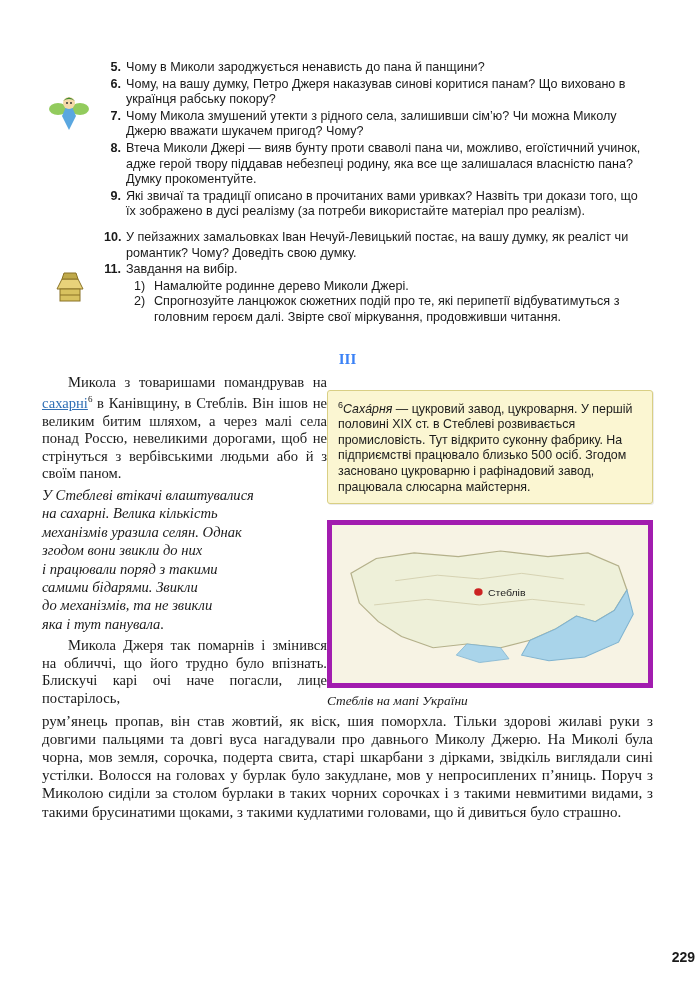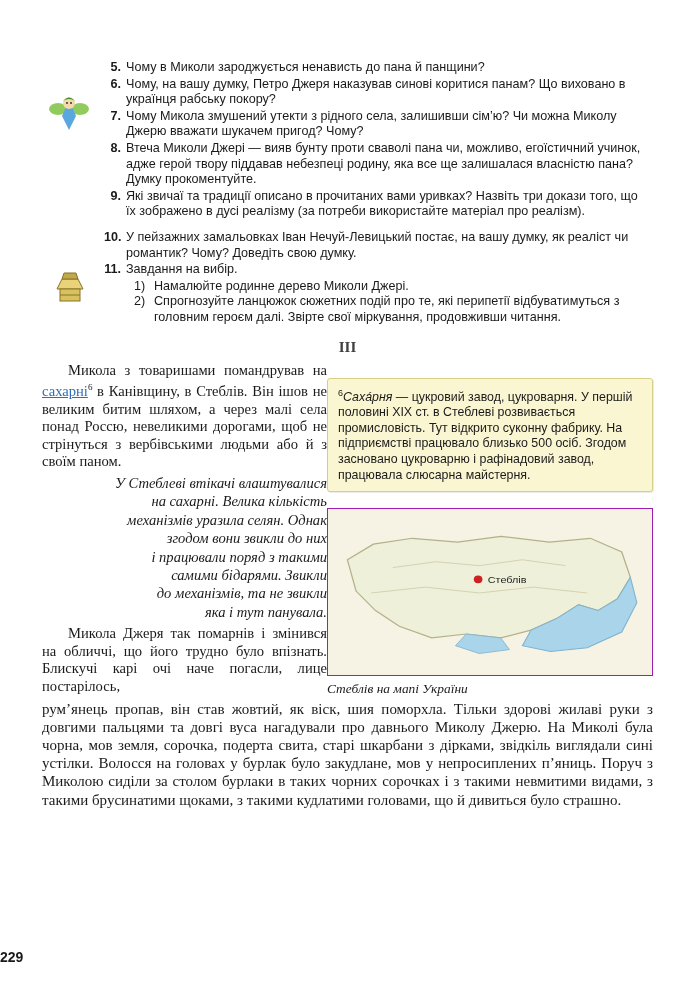--- a/index.html
+++ b/index.html
@@ -69,25 +69,25 @@
     position: absolute;
     left: 50px;
     top: 267px;
     width: 40px;
     height: 40px;
   }
 
   
   .section-numeral {
     text-align: center;
-    color: #404040;
+    color: #3b82f6;
     font-family: "Liberation Serif", serif;
     font-weight: bold;
     font-size: 15px;
-    margin-top: 13px;
+    margin-top: 25px;
     margin-bottom: 6px;
   }
 
   
   .cols {
     display: flex;
     margin-top: 2px;
   }
   .col-left {
     width: 285px;
@@ -101,21 +101,21 @@
     line-height: 17.6px;
     text-align: justify;
     text-indent: 26px;
     margin: 0 0 2px 0;
     hyphens: auto;
   }
   .quote {
     font-style: italic;
     font-size: 14.6px;
     line-height: 18.4px;
-    text-align: right;
+    text-align: left;
     margin: 3px 0 4px 0;
   }
   .quote .ln { display: block; }
 
   .link {
     color: #2f6fb5;
     text-decoration: underline;
   }
   sup { font-size: 9px; vertical-align: super; }
 
@@ -133,21 +133,21 @@
     margin-top: 16px;
   }
   .note .term { font-style: italic; }
 
   
   .map-wrap {
     margin-top: 16px;
     width: 100%;
   }
   .map-frame {
-    border: 1px solid #a21caf;
+    border: 5px solid #a21caf;
     background: #22c55e;
     height: 168px;
     position: relative;
     overflow: hidden;
   }
   .map-caption {
     text-align: left;
     font-size: 13.4px;
     font-style: italic;
     margin-top: 5px;
@@ -163,21 +163,21 @@
     text-align: justify;
     text-indent: 0;
     margin: 0;
   }
 
   .page-number {
     position: absolute;
     bottom: 18px;
     left: 0;
     width: 695px;
-    text-align: left;
+    text-align: right;
     font-family: "Liberation Sans", sans-serif;
     font-weight: bold;
     font-size: 14px;
   }
 </style>
 </head>
 <body>
 
 <div class="page">
 

